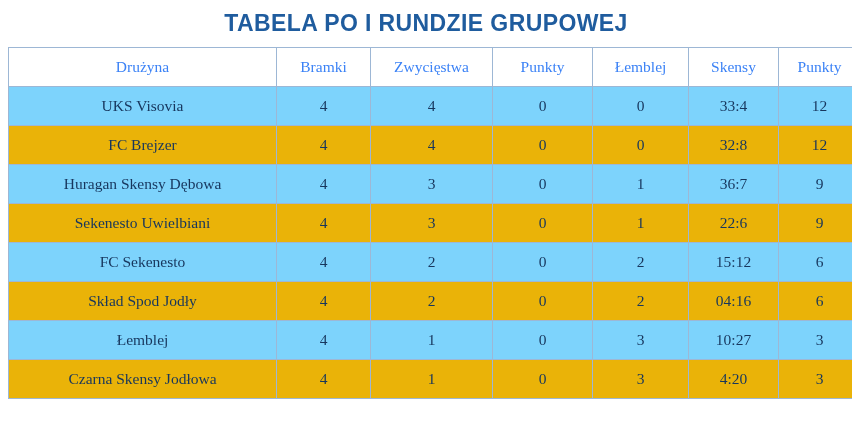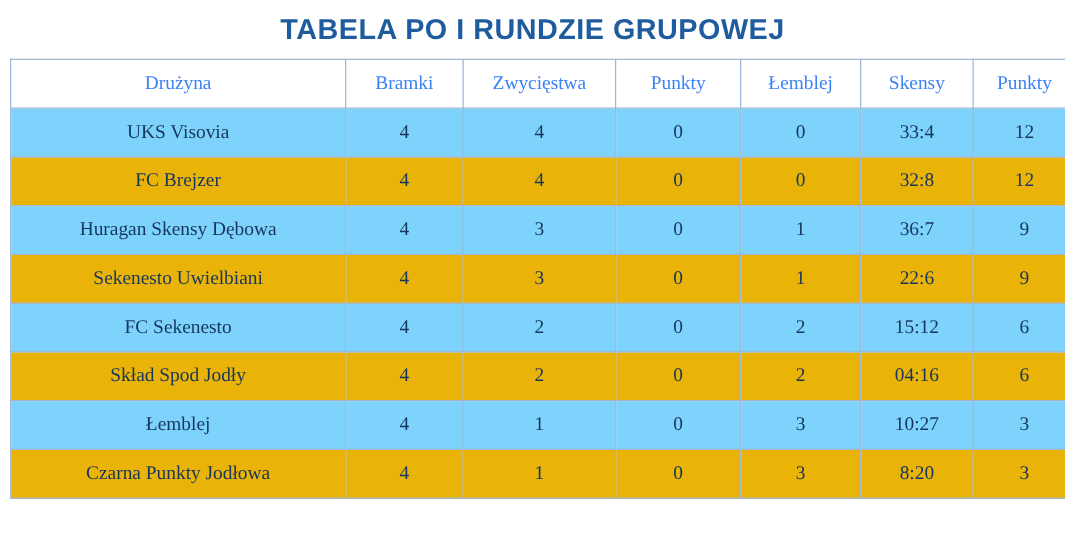--- a/index.html
+++ b/index.html
@@ -159,25 +159,25 @@
         <tr class="shaded">
           <td>Łemblej</td>
           <td>4</td>
           <td>1</td>
           <td>0</td>
           <td>3</td>
           <td>10:27</td>
           <td>3</td>
         </tr>
         <tr class="plain">
-          <td>Czarna Punkty Jodłowa</td>
+          <td>Czarna Skensy Jodłowa</td>
           <td>4</td>
           <td>1</td>
           <td>0</td>
           <td>3</td>
-          <td>8:20</td>
+          <td>4:20</td>
           <td>3</td>
         </tr>
       </tbody>
     </table>
   </div>
 
 </div>
 
 </body></html>

